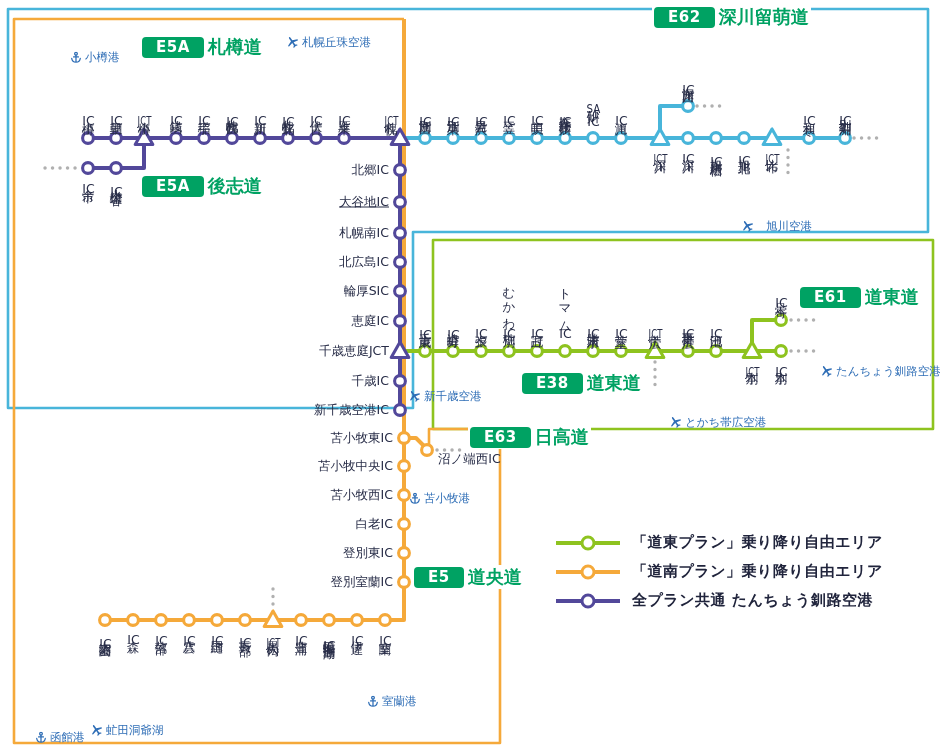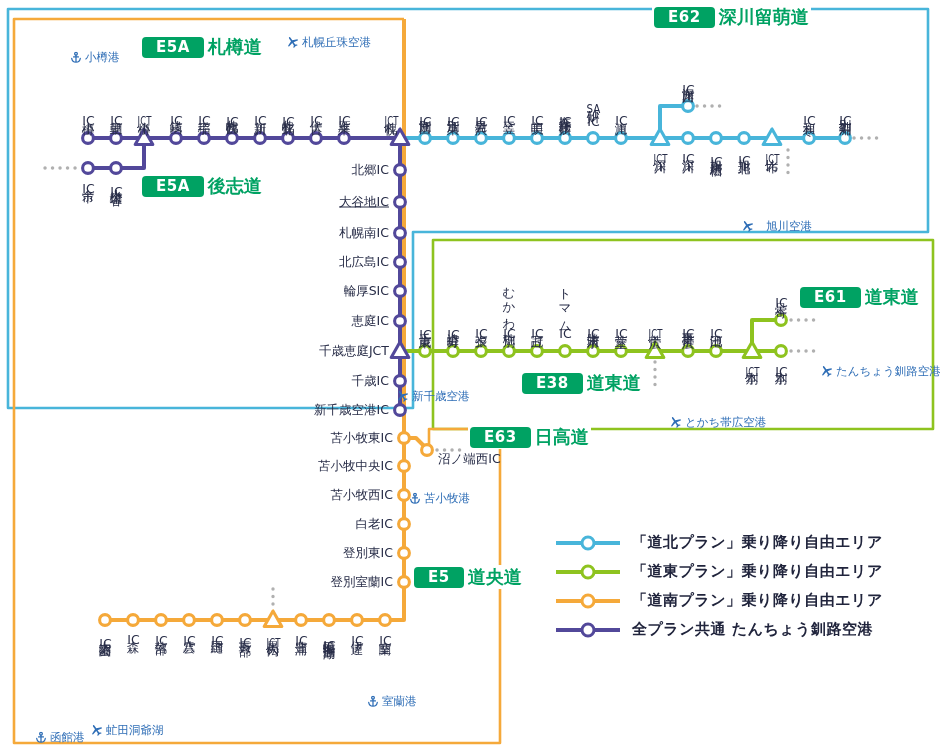--- a/index.html
+++ b/index.html
@@ -235,21 +235,21 @@
           <path fill="currentColor" d="M8 .8c.7 0 1 .9 1 1.9v3.5l6 2.4v1.5L9 8.9v3.5l1.8 1.4v1.2L8 14.2 5.2 15v-1.2L7 12.4V8.9L1 10.1V8.6l6-2.4V2.7C7 1.7 7.3.8 8 .8z"></path>
         </svg>
         <span>札幌丘珠空港</span>
       </div>
       <div class="facility" style="left: 741px; top: 226px; gap: 12px;">
         <svg width="13" height="13" viewBox="0 0 16 16" style="transform:rotate(-35deg)">
           <path fill="currentColor" d="M8 .8c.7 0 1 .9 1 1.9v3.5l6 2.4v1.5L9 8.9v3.5l1.8 1.4v1.2L8 14.2 5.2 15v-1.2L7 12.4V8.9L1 10.1V8.6l6-2.4V2.7C7 1.7 7.3.8 8 .8z"></path>
         </svg>
         <span>旭川空港</span>
       </div>
-      <div class="facility" style="left: 396px; top: 396px;">
+      <div class="facility" style="left: 408px; top: 396px;">
         <svg width="13" height="13" viewBox="0 0 16 16" style="transform:rotate(-35deg)">
           <path fill="currentColor" d="M8 .8c.7 0 1 .9 1 1.9v3.5l6 2.4v1.5L9 8.9v3.5l1.8 1.4v1.2L8 14.2 5.2 15v-1.2L7 12.4V8.9L1 10.1V8.6l6-2.4V2.7C7 1.7 7.3.8 8 .8z"></path>
         </svg>
         <span>新千歳空港</span>
       </div>
       <div class="facility" style="left: 409px; top: 498px;">
         <svg width="12" height="12" viewBox="0 0 16 16">
           <g fill="none" stroke="currentColor" stroke-width="1.7" stroke-linecap="round">
             <circle cx="8" cy="3" r="1.8"></circle>
             <path d="M8 4.8V13.8M4.7 7.2h6.6M2.3 9.3c.4 3.4 2.7 4.9 5.7 4.9s5.3-1.5 5.7-4.9"></path>
@@ -289,26 +289,20 @@
       </div>
       <div class="facility" style="left: 90px; top: 730px;">
         <svg width="13" height="13" viewBox="0 0 16 16" style="transform:rotate(-35deg)">
           <path fill="currentColor" d="M8 .8c.7 0 1 .9 1 1.9v3.5l6 2.4v1.5L9 8.9v3.5l1.8 1.4v1.2L8 14.2 5.2 15v-1.2L7 12.4V8.9L1 10.1V8.6l6-2.4V2.7C7 1.7 7.3.8 8 .8z"></path>
         </svg>
         <span>虻田洞爺湖</span>
       </div>
     </div>
 
   <div class="legend">
-    <div class="legend-row">
-      <span class="legend-sample" style="background: rgb(72, 181, 218);">
-          <span class="legend-dot" style="border-color: rgb(72, 181, 218);"></span>
-        </span>
-      <span class="legend-text">「道北プラン」乗り降り自由エリア</span>
-    </div>
     <div class="legend-row">
       <span class="legend-sample" style="background: rgb(142, 195, 31);">
           <span class="legend-dot" style="border-color: rgb(142, 195, 31);"></span>
         </span>
       <span class="legend-text">「道東プラン」乗り降り自由エリア</span>
     </div>
     <div class="legend-row">
       <span class="legend-sample" style="background: rgb(245, 169, 58);">
           <span class="legend-dot" style="border-color: rgb(245, 169, 58);"></span>
         </span>

